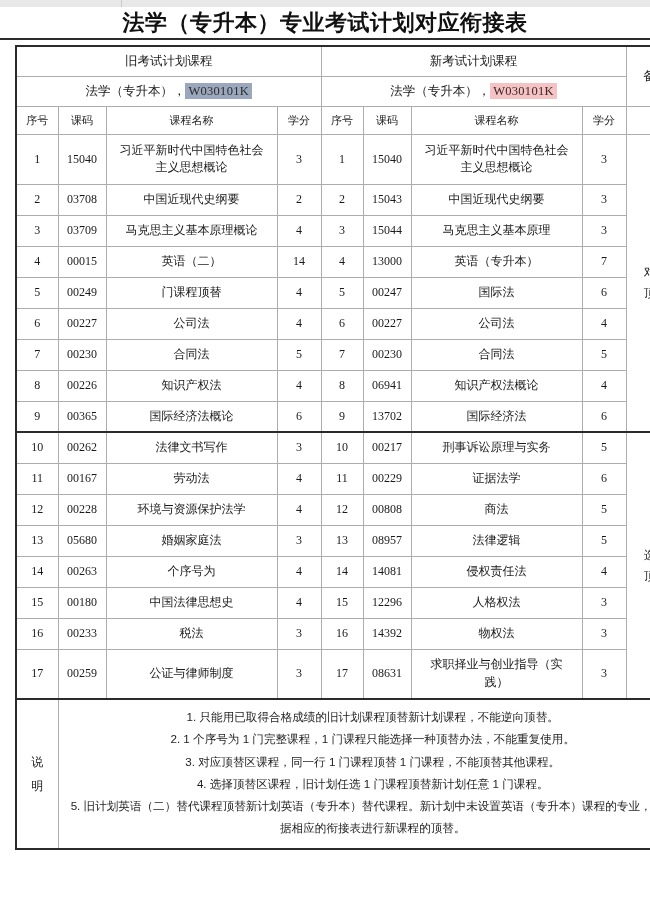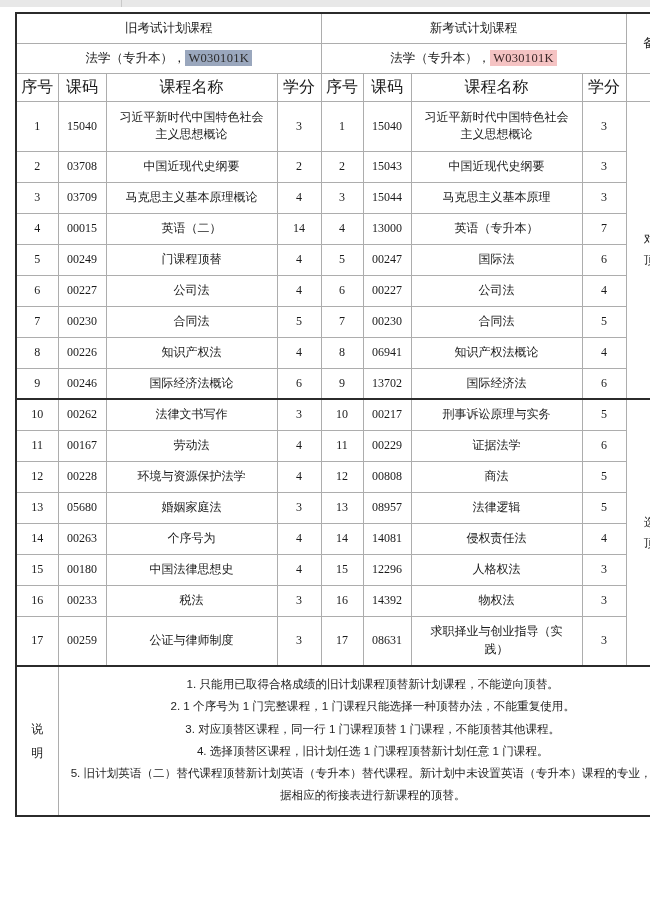--- a/index.html
+++ b/index.html
@@ -82,21 +82,21 @@
   }
   .code-hl-new {
     background: #f5c3c3;
     color: #3a2626;
     padding: 1px 3px;
     font-family: "Liberation Serif", "DejaVu Serif", serif;
     letter-spacing: 0.3px;
   }
   .hdr-cols td {
     height: 28px;
-    font-size: 16px;
+    font-size: 11px;
   }
   .data-row td {
     height: 31px;
     font-size: 12px;
   }
   .data-row.tall td {
     height: 50px;
   }
   .cname {
     text-align: left;
@@ -138,20 +138,23 @@
 </style>
 </head>
 <body>
 
 <div id="page">
 
   <div class="top-strip">
     <div class="notch"></div>
   </div>
 
+  <div class="title-bar">
+    <div class="doc-title">法学（专升本）专业考试计划对应衔接表</div>
+  </div>
 
   <div class="table-wrap">
     <table class="main">
       <colgroup>
         <col class="c-no">
           <col class="c-code">
           <col class="c-name">
           <col class="c-cred">
         <col class="c-no">
           <col class="c-code">
@@ -264,21 +267,21 @@
             <td>00226</td>
             <td class="cname">知识产权法</td>
             <td>4</td>
             <td>8</td>
             <td>06941</td>
             <td class="cname">知识产权法概论</td>
             <td>4</td>
           </tr>
           <tr class="data-row">
             <td>9</td>
-            <td>00246</td>
+            <td>00365</td>
             <td class="cname">国际经济法概论</td>
             <td>6</td>
             <td>9</td>
             <td>13702</td>
             <td class="cname">国际经济法</td>
             <td>6</td>
           </tr>
           <tr class="data-row sec-break">
             <td>10</td>
             <td>00262</td>

